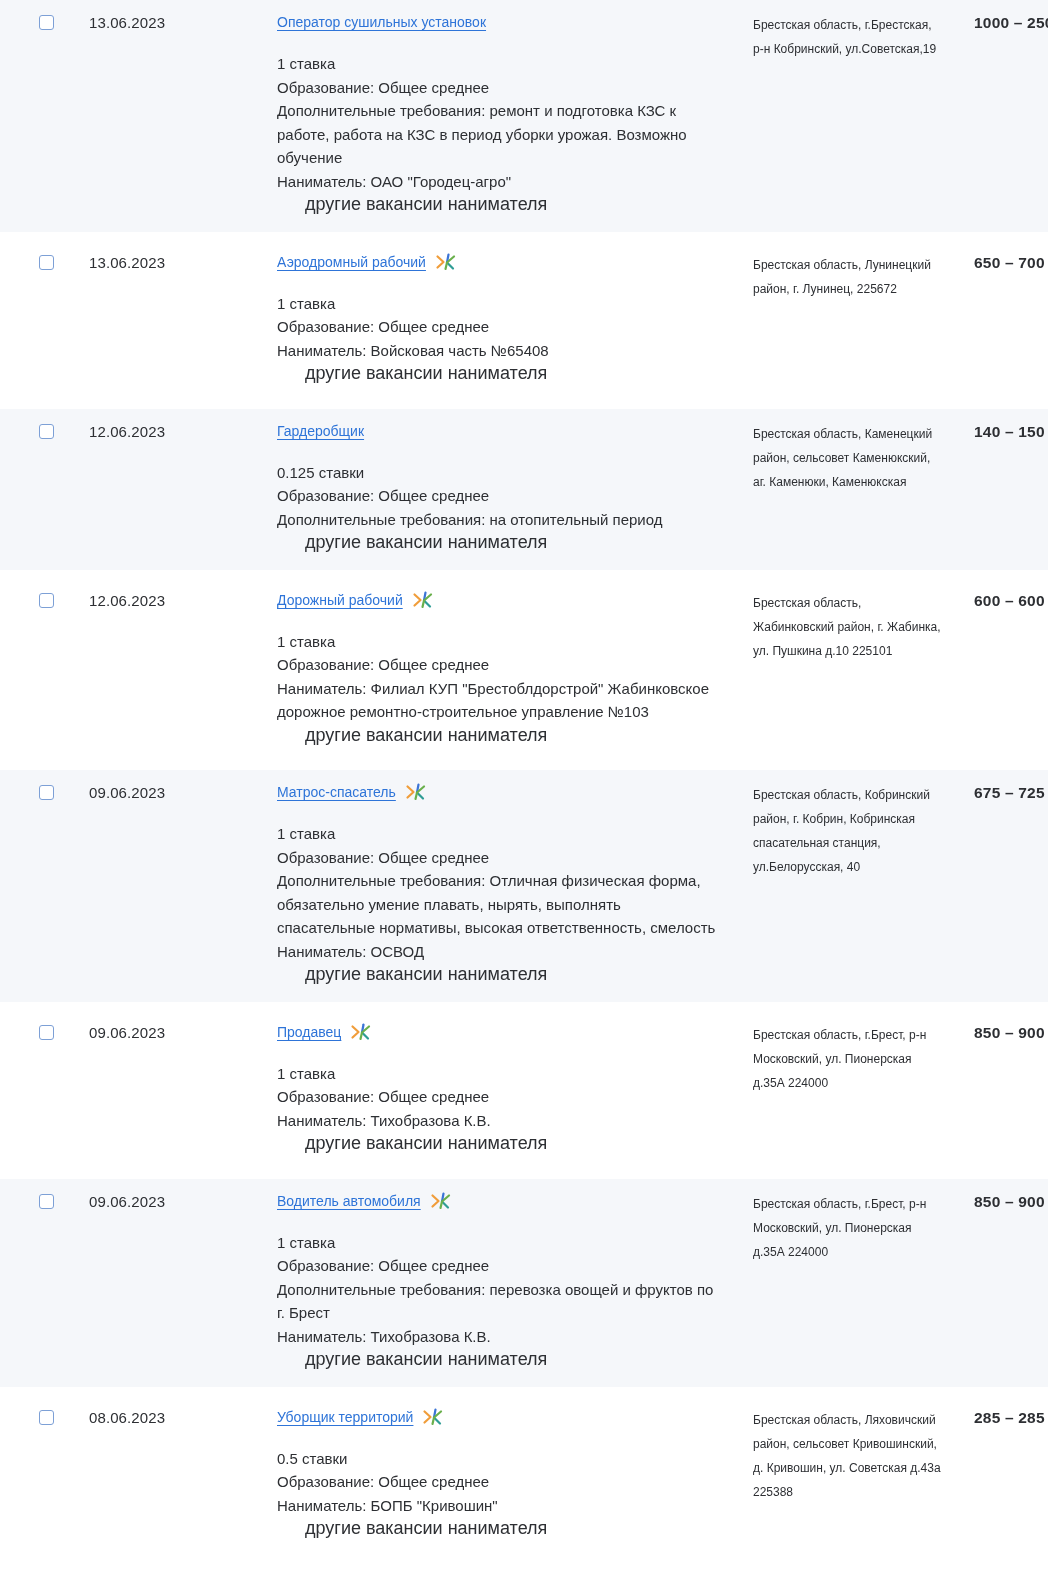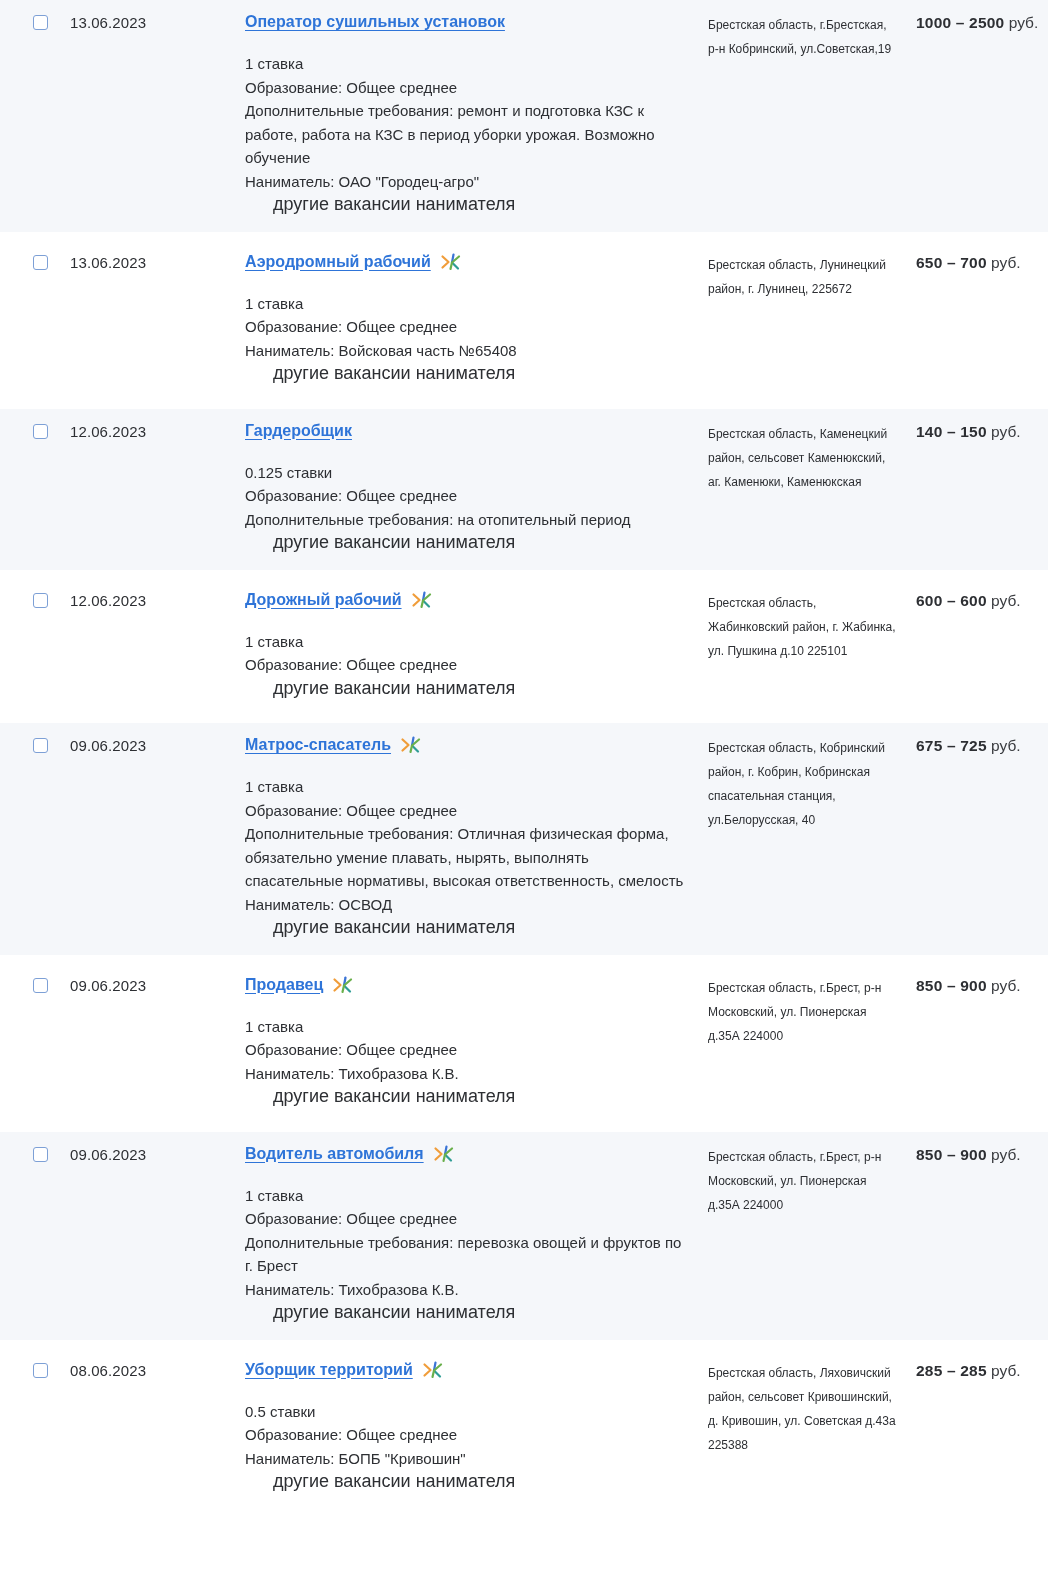--- a/index.html
+++ b/index.html
@@ -12,23 +12,24 @@
   html,body{background:#ffffff;}
   body{
     width:1048px;
     font-family:"Liberation Sans", sans-serif;
     color:var(--text);
   }
   .list{width:1048px;}
   .row{
     display:grid;
     grid-template-columns:62px 175px 463px 208px 1fr;
-    padding:11px 0 15px 8px;
+    padding:11px 0 15px 14px;
     margin-bottom:8px;
     background:#ffffff;
+    gap:13px;
   }
   .row.tinted{background:var(--tint);}
   .c-check{padding-left:25px;padding-top:4px;}
   .checkbox{
     display:inline-block;
     width:15px;height:15px;
     border:1.5px solid var(--cbx);
     border-radius:3px;
     background:#fff;
   }
@@ -40,22 +41,22 @@
   }
   .c-main{padding-right:20px;}
   .title-line{
     display:flex;
     align-items:center;
     gap:9px;
     margin-bottom:19px;
     min-height:22px;
   }
   a.title{
-    font-size:16px;
-    font-weight:bold;
+    font-size:14px;
+    font-weight:normal;
     color:var(--link);
     text-decoration:underline;
     text-underline-offset:3px;
     cursor:pointer;
   }
   .spark{display:inline-flex;align-items:center;}
   .detail-line{
     font-size:15px;
     line-height:23.5px;
     color:var(--text);
@@ -182,20 +183,21 @@
             <path d="M2.5 4.5 L8.5 10 L2.5 15.5" fill="none" stroke="#f09d3a" stroke-width="2.2" stroke-linecap="round" stroke-linejoin="round"></path>
             <path d="M13.5 2.5 L12 10.5" fill="none" stroke="#3b74d6" stroke-width="2.2" stroke-linecap="round"></path>
             <path d="M12 10.5 L18 16.5" fill="none" stroke="#2f9d95" stroke-width="2.2" stroke-linecap="round"></path>
             <path d="M19 4.5 L12 10.5 M12 10.5 L10.5 17" fill="none" stroke="#6ab04c" stroke-width="2.2" stroke-linecap="round"></path>
           </svg>
         </span>
       </div>
       <div class="details">
           <div class="detail-line">1 ставка</div>
           <div class="detail-line">Образование: Общее среднее</div>
+          <div class="detail-line">Наниматель: Филиал КУП "Брестоблдорстрой" Жабинковское дорожное ремонтно-строительное управление №103</div>
         </div>
       <a class="more">другие вакансии нанимателя</a>
     </div>
     <div class="cell c-loc">Брестская область, Жабинковский район, г. Жабинка, ул. Пушкина д.10 225101</div>
     <div class="cell c-salary">
       <span class="salary-num">600 – 600</span>
       <span class="salary-unit">руб.</span>
     </div>
   </div>
 

